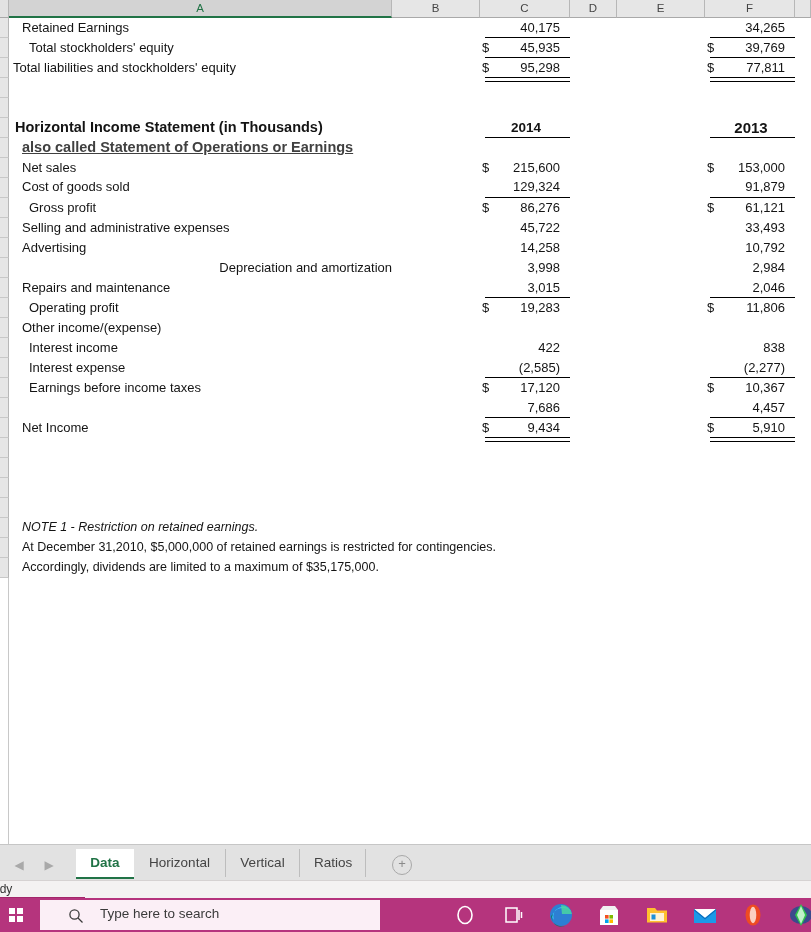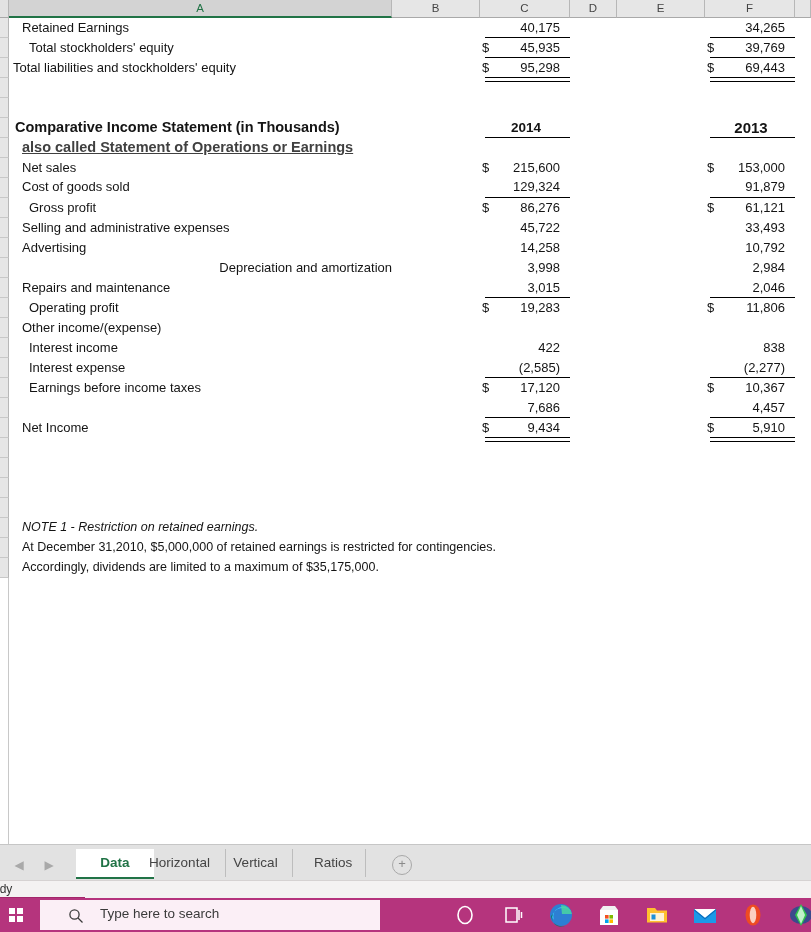--- a/index.html
+++ b/index.html
@@ -202,38 +202,38 @@
           <div class="cell cur-c">$</div>
           <div class="cell num-c">45,935</div>
           <div class="cell cur-f">$</div>
           <div class="cell num-f">39,769</div>
         </div>
         <div class="row" style="top: 40px;">
           <div class="cell a" style="padding-left: 4px;">Total liabilities and stockholders' equity</div>
           <div class="cell cur-c">$</div>
           <div class="cell num-c">95,298</div>
           <div class="cell cur-f">$</div>
-          <div class="cell num-f">69,443</div>
+          <div class="cell num-f">77,811</div>
         </div>
         <div class="row" style="top: 60px;">
           <div class="cell a" style="padding-left: 6px;"></div>
           <div class="cell cur-c"></div>
           <div class="cell num-c"></div>
           <div class="cell cur-f"></div>
           <div class="cell num-f"></div>
         </div>
         <div class="row" style="top: 80px;">
           <div class="cell a" style="padding-left: 6px;"></div>
           <div class="cell cur-c"></div>
           <div class="cell num-c"></div>
           <div class="cell cur-f"></div>
           <div class="cell num-f"></div>
         </div>
         <div class="row" style="top: 100px;">
-          <div class="cell a title" style="padding-left: 6px;">Comparative Income Statement (in Thousands)</div>
+          <div class="cell a title" style="padding-left: 6px;">Horizontal Income Statement (in Thousands)</div>
           <div class="cell hdr-c">2014</div>
           <div class="cell hdr-f">2013</div>
         </div>
         <div class="row" style="top: 120px;">
           <div class="cell a red" style="padding-left: 13px;">also called Statement of Operations or Earnings</div>
           <div class="cell cur-c"></div>
           <div class="cell num-c"></div>
           <div class="cell cur-f"></div>
           <div class="cell num-f"></div>
         </div>
@@ -405,23 +405,23 @@
         <div class="dul" style="left: 701px; width: 85px; top: 419px;"></div>
       </div>
   </div>
 
   <div class="tabbar">
     <div class="navarrows">
       <div class="navarrow" style="left:8px">◀</div>
       <div class="navarrow" style="left:38px">▶</div>
     </div>
     <div class="tabs" id="tabs">
-        <div class="tab active" style="left: 0px; width: 78px;">Data</div>
+        <div class="tab active" style="left: 0px; width: 58px;">Data</div>
         <div class="tab" style="left: 58px; width: 92px;">Horizontal</div>
-        <div class="tab" style="left: 143px; width: 74px; text-align: center;">Vertical</div>
+        <div class="tab" style="left: 150px; width: 74px; text-align: center;">Vertical</div>
         <div class="tab" style="left: 224px; width: 66px;">Ratios</div>
       </div>
     <div class="addsheet" id="addsheet" style="left: 392px;">+</div>
   </div>
 
   <div class="statusbar">
     <div class="status-text">ady</div>
     <div class="status-accent"></div>
   </div>
 

